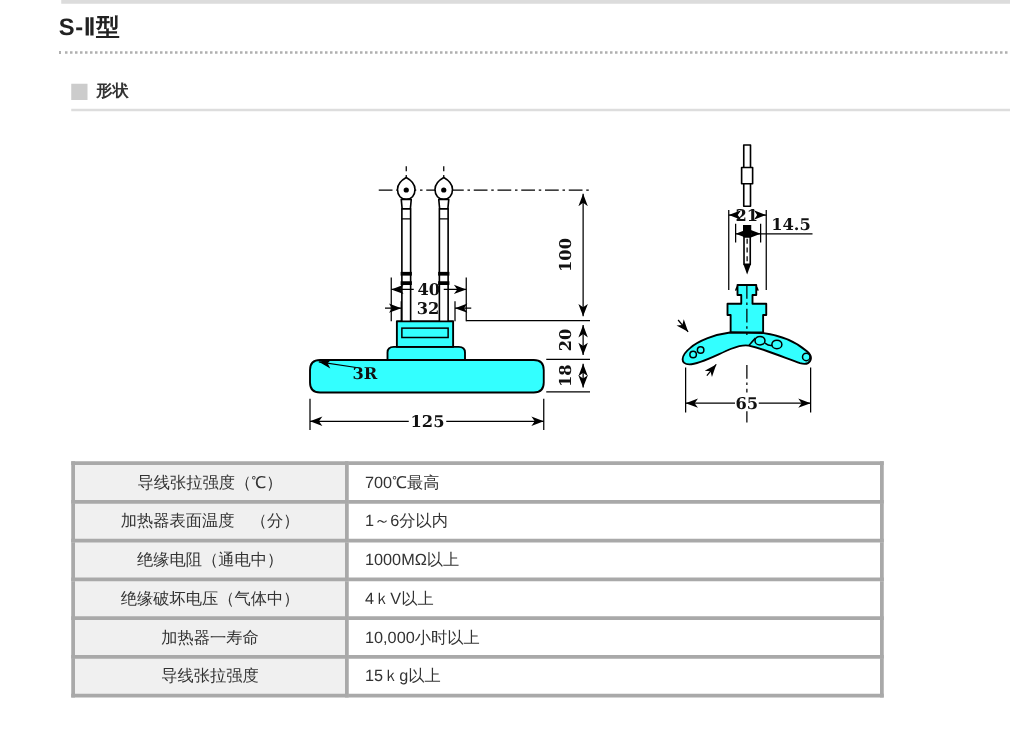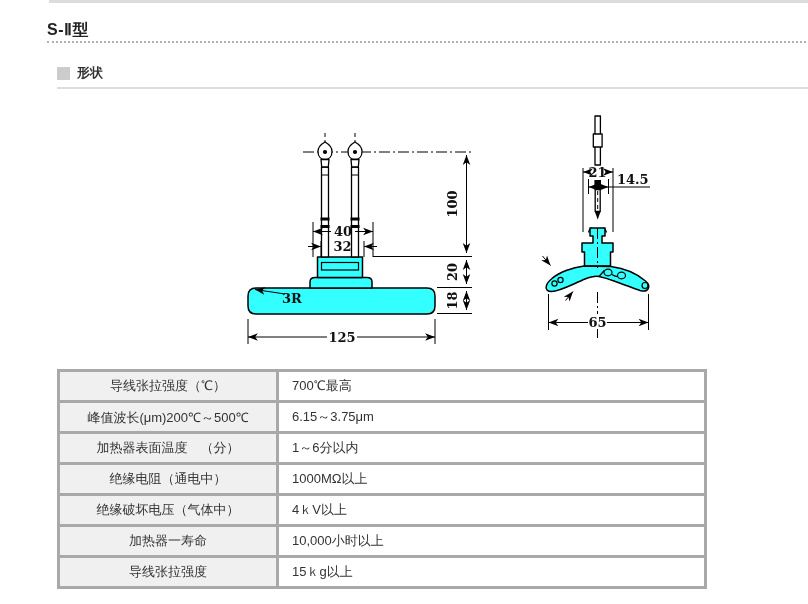--- a/index.html
+++ b/index.html
@@ -1,19 +1,19 @@
 <!DOCTYPE html>
 <html><head>
 <meta charset="utf-8">
 <style>
   html,body{margin:0;padding:0;background:#fff;}
   #page{position:relative;width:808px;height:604px;background:#fff;overflow:hidden;
         font-family:"Liberation Sans",sans-serif;}
   .top-line{position:absolute;left:49px;top:0;width:759px;height:3px;background:#dcdcdc;}
-  .page-title{position:absolute;left:47px;top:20px;font-size:16px;font-weight:bold;color:#222;letter-spacing:.5px;margin:0;}
+  .page-title{position:absolute;left:47px;top:9px;font-size:19px;font-weight:bold;color:#222;letter-spacing:.5px;margin:0;}
   .dotted-divider{position:absolute;left:47px;top:41px;width:759px;height:0;border-top:2px dotted #b0b0b0;}
   .section-header{position:absolute;left:57px;top:64px;display:flex;align-items:center;gap:7px;}
   .section-marker{width:13px;height:13px;background:#ccc;}
   .section-label{font-size:13px;font-weight:bold;color:#333;}
   .section-underline{position:absolute;left:57px;top:87px;width:751px;height:2px;background:#ddd;}
 
   #diagram{position:absolute;left:0;top:105px;width:808px;height:250px;}
   .cyan{fill:#33FFFF;stroke:#000;stroke-width:1.5;stroke-linejoin:round;}
   .wht{fill:#fff;stroke:#000;stroke-width:1.3;stroke-linejoin:round;}
   .noln{fill:none;stroke:#000;stroke-width:1.2;}
@@ -181,24 +181,20 @@
     </g>
   </svg>
 
   <table class="spec">
     <tbody>
       <tr>
         <th>导线张拉强度（℃）</th>
         <td>700℃最高</td>
       </tr>
       <tr>
-        <th>峰值波长(μm)200℃～500℃</th>
-        <td>6.15～3.75μm</td>
-      </tr>
-      <tr>
         <th>加热器表面温度　（分）</th>
         <td>1～6分以内</td>
       </tr>
       <tr>
         <th>绝缘电阻（通电中）</th>
         <td>1000MΩ以上</td>
       </tr>
       <tr>
         <th>绝缘破坏电压（气体中）</th>
         <td>4ｋV以上</td>

